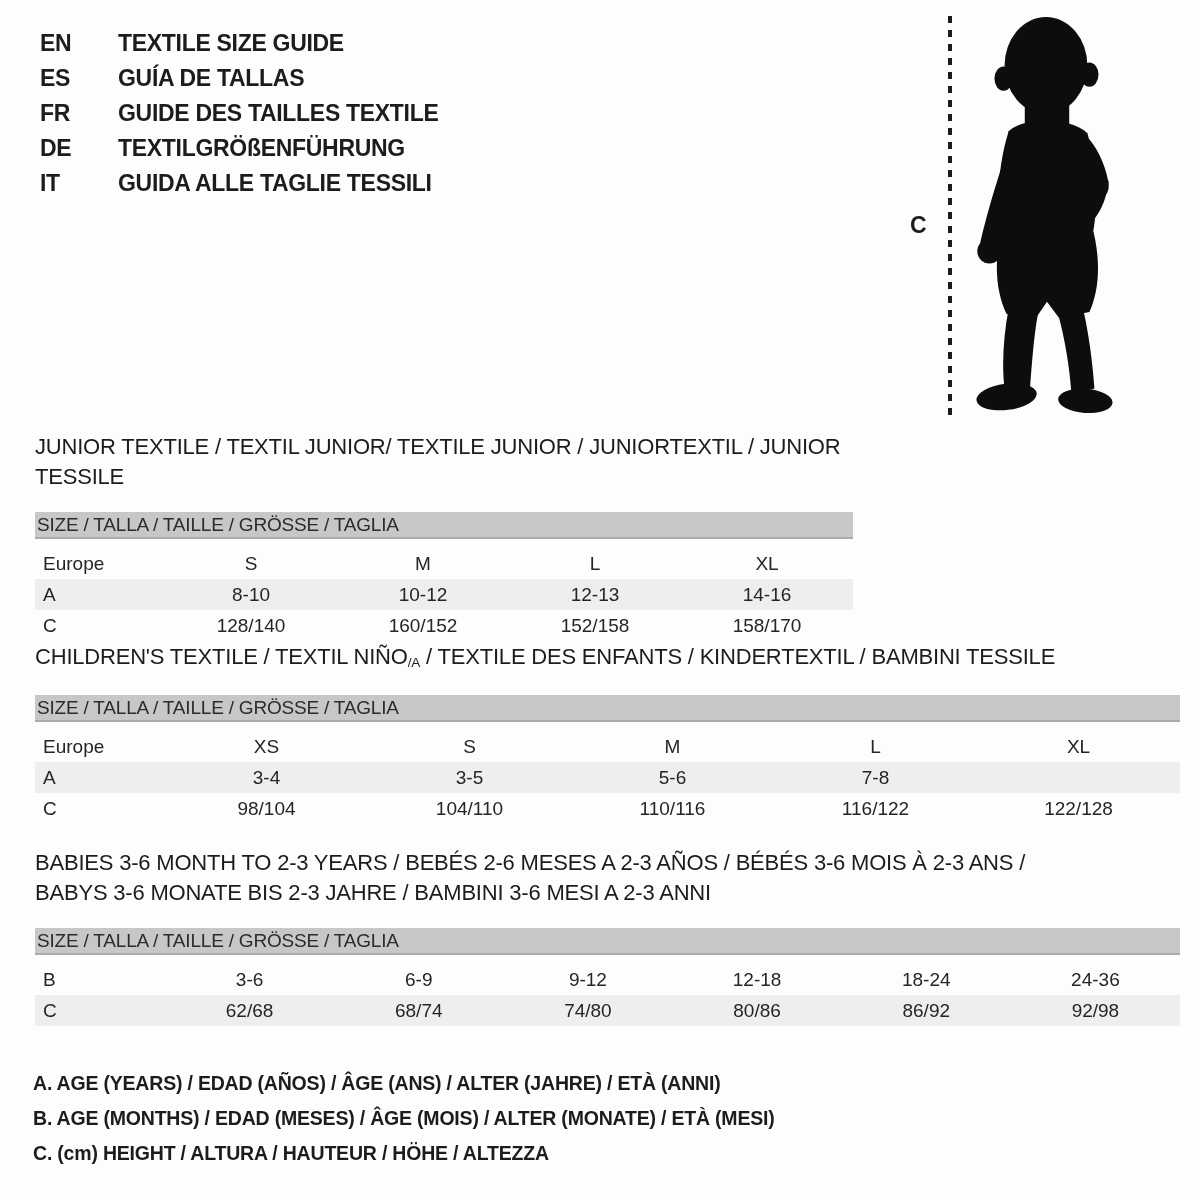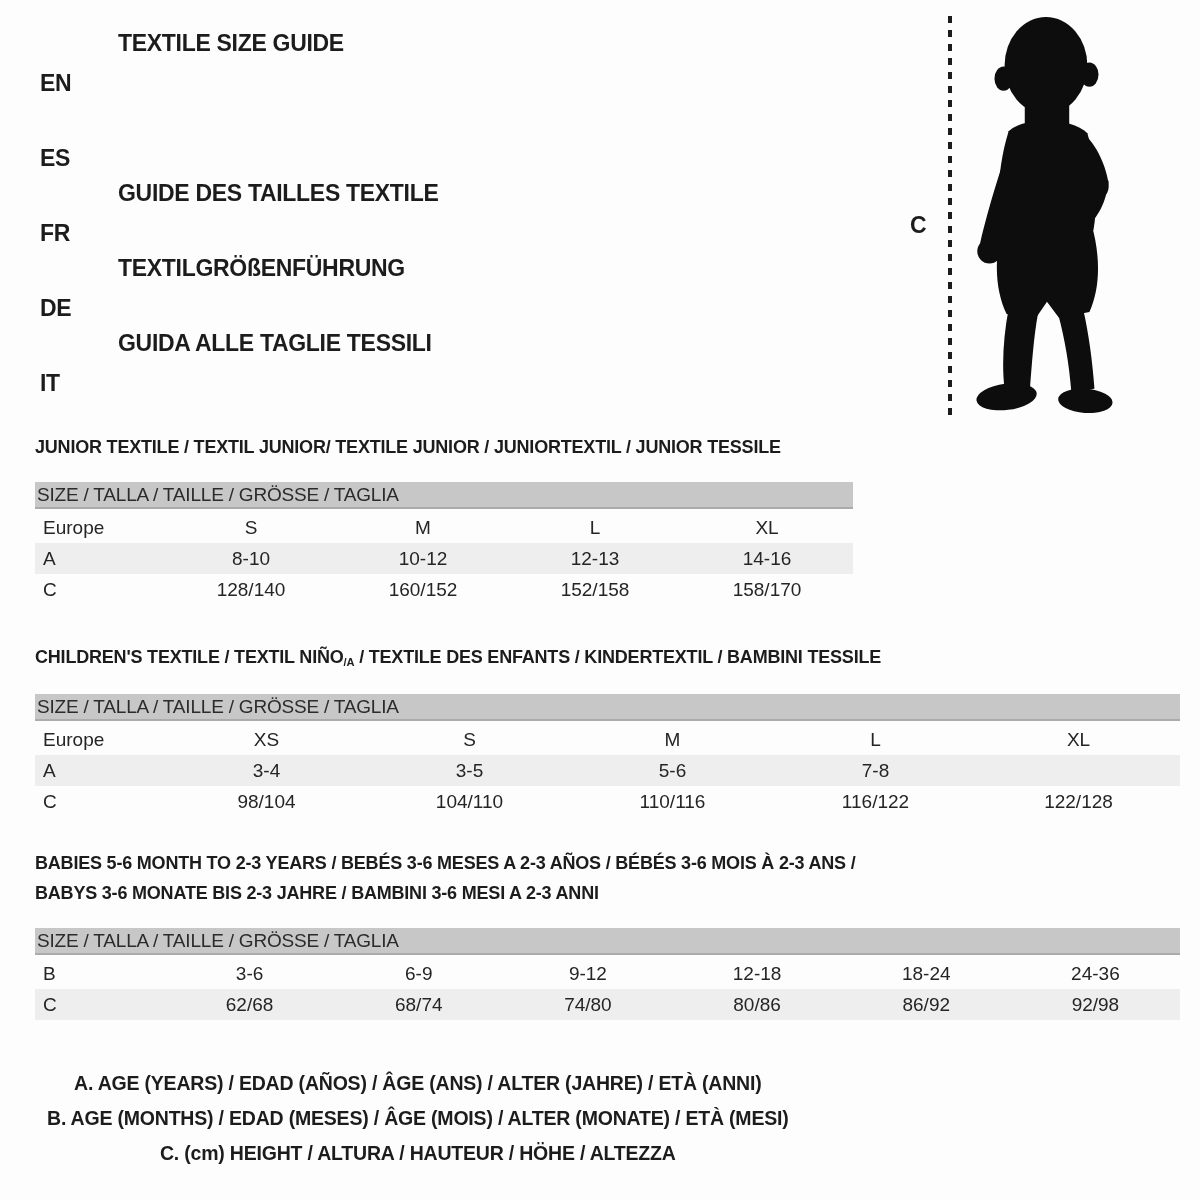--- a/index.html
+++ b/index.html
@@ -16,62 +16,63 @@
     position:relative;
     width:1200px;height:1200px;
     background:var(--background);
     color:var(--ink);
     font-family:"Liberation Sans", sans-serif;
     overflow:hidden;
   }
   
   .lang-list{position:absolute;left:40px;top:26px;}
   .lang-row{display:flex;line-height:35px;font-weight:bold;font-size:23px;letter-spacing:-0.3px;}
-  .lang-code{width:78px;margin-top:40px;}
+  .lang-code{width:78px;}
   
   .dash-line{
     position:absolute;left:948px;top:16px;width:4px;height:400px;
     background:repeating-linear-gradient(to bottom, var(--ink) 0 7px, transparent 7px 14px);
   }
   .c-label{position:absolute;left:910px;top:212px;font-weight:bold;font-size:23px;}
   .baby-svg{position:absolute;left:962px;top:12px;width:172px;height:404px;}
   
   .sec{position:absolute;}
   .sec-junior{left:35px;top:432px;width:818px;}
   .sec-children{left:35px;top:642px;width:1145px;}
   .sec-babies{left:35px;top:848px;width:1145px;}
-  .sec-title{font-size:18px;font-weight:bold;line-height:30px;letter-spacing:-0.2px;}
+  .sec-title{font-size:22px;font-weight:normal;line-height:30px;letter-spacing:-0.2px;}
   .sec-title .sub{font-size:0.62em;vertical-align:baseline;position:relative;top:3px;}
   .size-bar{
     margin-top:20px;height:27px;line-height:26px;
     background:var(--table-header-bar);
     border-bottom:2px solid var(--table-header-border);
     padding-left:2px;font-size:19px;color:#2b2b2b;letter-spacing:-0.2px;
   }
-  .tbl{margin-top:3px;}
+  .tbl{margin-top:9px;}
   .row{display:grid;height:31px;line-height:31px;font-size:19px;color:#252525;}
   .row.shaded{background:var(--row-shade);}
   .cell.label{text-align:left;padding-left:8px;}
   .cell.val{text-align:center;}
   
-  .footnotes{position:absolute;left:47px;top:1066px;text-align:center;}
+  .footnotes{position:absolute;left:33px;top:1066px;}
   .foot-line{font-size:19.5px;font-weight:bold;line-height:35px;letter-spacing:-0.2px;}
 </style>
 </head>
 <body>
 
 <div class="page">
 
   <div class="lang-list">
     <div class="lang-row">
       <span class="lang-code">EN</span>
       <span class="lang-title">TEXTILE SIZE GUIDE</span>
     </div>
     <div class="lang-row">
       <span class="lang-code">ES</span>
+      <span class="lang-title">GUÍA DE TALLAS</span>
     </div>
     <div class="lang-row">
       <span class="lang-code">FR</span>
       <span class="lang-title">GUIDE DES TAILLES TEXTILE</span>
     </div>
     <div class="lang-row">
       <span class="lang-code">DE</span>
       <span class="lang-title">TEXTILGRÖßENFÜHRUNG</span>
     </div>
     <div class="lang-row">
@@ -159,21 +160,21 @@
           <div class="cell val">104/110</div>
           <div class="cell val">110/116</div>
           <div class="cell val">116/122</div>
           <div class="cell val">122/128</div>
         </div>
       </div>
   </section>
 
   <section class="sec sec-babies">
     <h2 class="sec-title">
-        <div><span>BABIES 5-6 MONTH TO 2-3 YEARS / BEBÉS 3-6 MESES A 2-3 AÑOS / BÉBÉS 3-6 MOIS À 2-3 ANS /</span></div>
+        <div><span>BABIES 3-6 MONTH TO 2-3 YEARS / BEBÉS 2-6 MESES A 2-3 AÑOS / BÉBÉS 3-6 MOIS À 2-3 ANS /</span></div>
         <div><span>BABYS 3-6 MONATE BIS 2-3 JAHRE / BAMBINI 3-6 MESI A 2-3 ANNI</span></div>
       </h2>
     <div class="size-bar">SIZE / TALLA / TAILLE / GRÖSSE / TAGLIA</div>
     <div class="tbl">
         <div class="row" style="grid-template-columns: 130px repeat(6, 1fr);">
           <div class="cell label">B</div>
           <div class="cell val">3-6</div>
           <div class="cell val">6-9</div>
           <div class="cell val">9-12</div>
           <div class="cell val">12-18</div>

